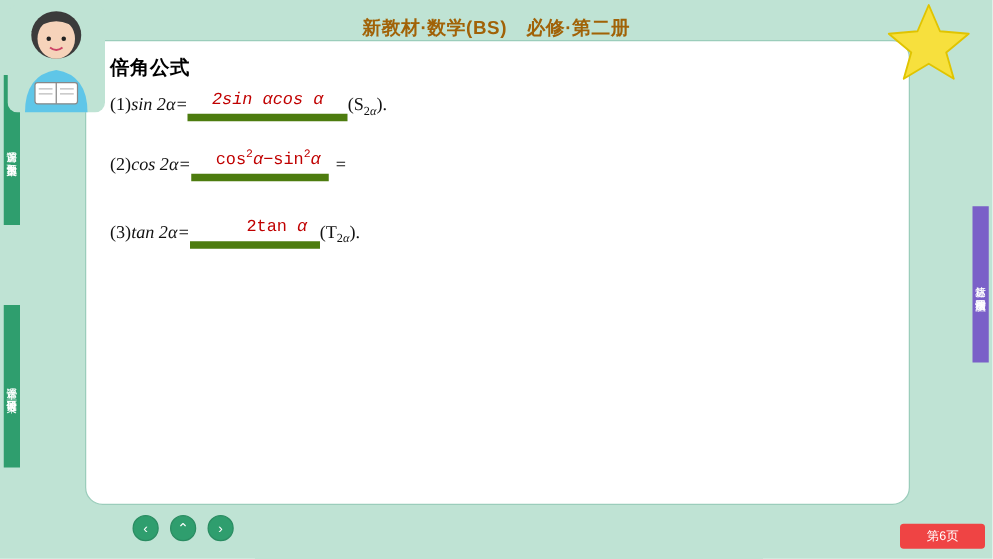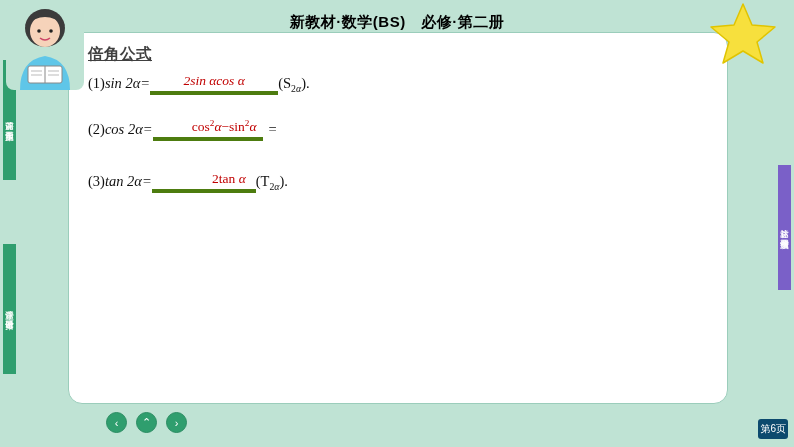--- a/index.html
+++ b/index.html
@@ -10,21 +10,21 @@
     overflow:hidden;
     position:relative;
   }
   
   .header-title{
     position:absolute;top:13px;left:0;width:794px;
     text-align:center;
     font-family:"Liberation Sans", sans-serif;
     font-weight:bold;
     font-size:15px;
-    color:#000000;
+    color:#a16207;
     letter-spacing:0.5px;
   }
   
   .side-tab{
     position:absolute;
     width:13px;
     writing-mode:vertical-rl;
     text-orientation:upright;
     font-family:"Liberation Sans", sans-serif;
     font-size:8.5px;
@@ -57,39 +57,39 @@
   }
   
   .content{
     position:absolute;left:88px;top:44px;width:620px;
     color:#111;
   }
   .sec-title{
     font-family:"Liberation Sans", sans-serif;
     font-size:15.5px;
     font-weight:bold;
-    color:#404040;
+    color:#000000;
     margin:0 0 8px 0;
     letter-spacing:0.5px;
-    text-decoration:underline;
   }
   .formula-row{
     font-size:14.5px;
     display:flex;
     align-items:center;
     margin-bottom:4px;
     line-height:1.1;
   }
   .it{font-style:italic;}
   .red{color:#c00000;}
   .blank{
     display:inline-block;
-    border-bottom:4px solid #4d7c0f;
+    border-bottom:6px solid #4d7c0f;
     text-align:center;
     position:relative;
+    font-family:Liberation Mono, monospace;
   }
   .blank .red{
     display:block;
     font-size:13.5px;
     line-height:1.25;
     padding:0 6px 1px 6px;
     white-space:nowrap;
   }
   sup{font-size:.68em;vertical-align:super;line-height:0;}
   sub{font-size:.68em;vertical-align:sub;line-height:0;}
@@ -113,25 +113,25 @@
   }
   .nav-btn{
     width:19px;height:19px;border-radius:50%;
     background:#2f9e6e;
     display:flex;align-items:center;justify-content:center;
     color:#fff;font-size:11px;font-family:"Liberation Sans", sans-serif;
     border:1px solid #2a8c62;
   }
   .page-badge{
     position:absolute;right:6px;bottom:8px;
-    background:#0c4a6e;
+    background:#ef4444;
     color:#fff;
     font-family:"Liberation Sans", sans-serif;
     font-size:10px;
-    padding:3px 2px;
+    padding:3px 21px;
     border-radius:3px;
   }
 </style>
 </head>
 <body>
 
 <div class="header-title">新教材·数学(BS)　必修·第二册</div>
 
 <div class="side-tab tab-left-1">课前篇 自主学习预案</div>
 <div class="side-tab tab-left-2">课堂篇 研习讨论导案</div>

